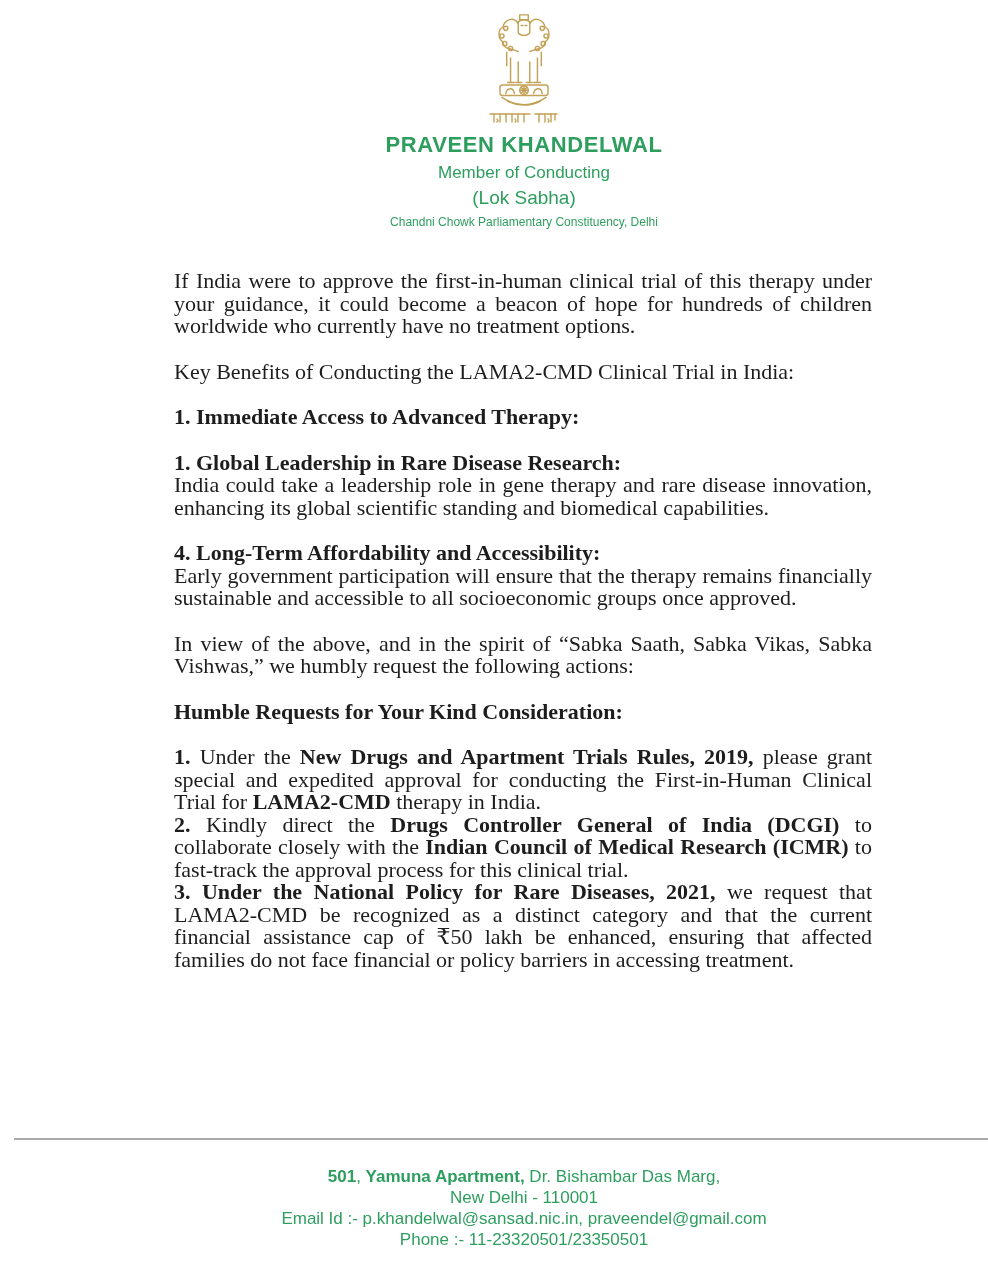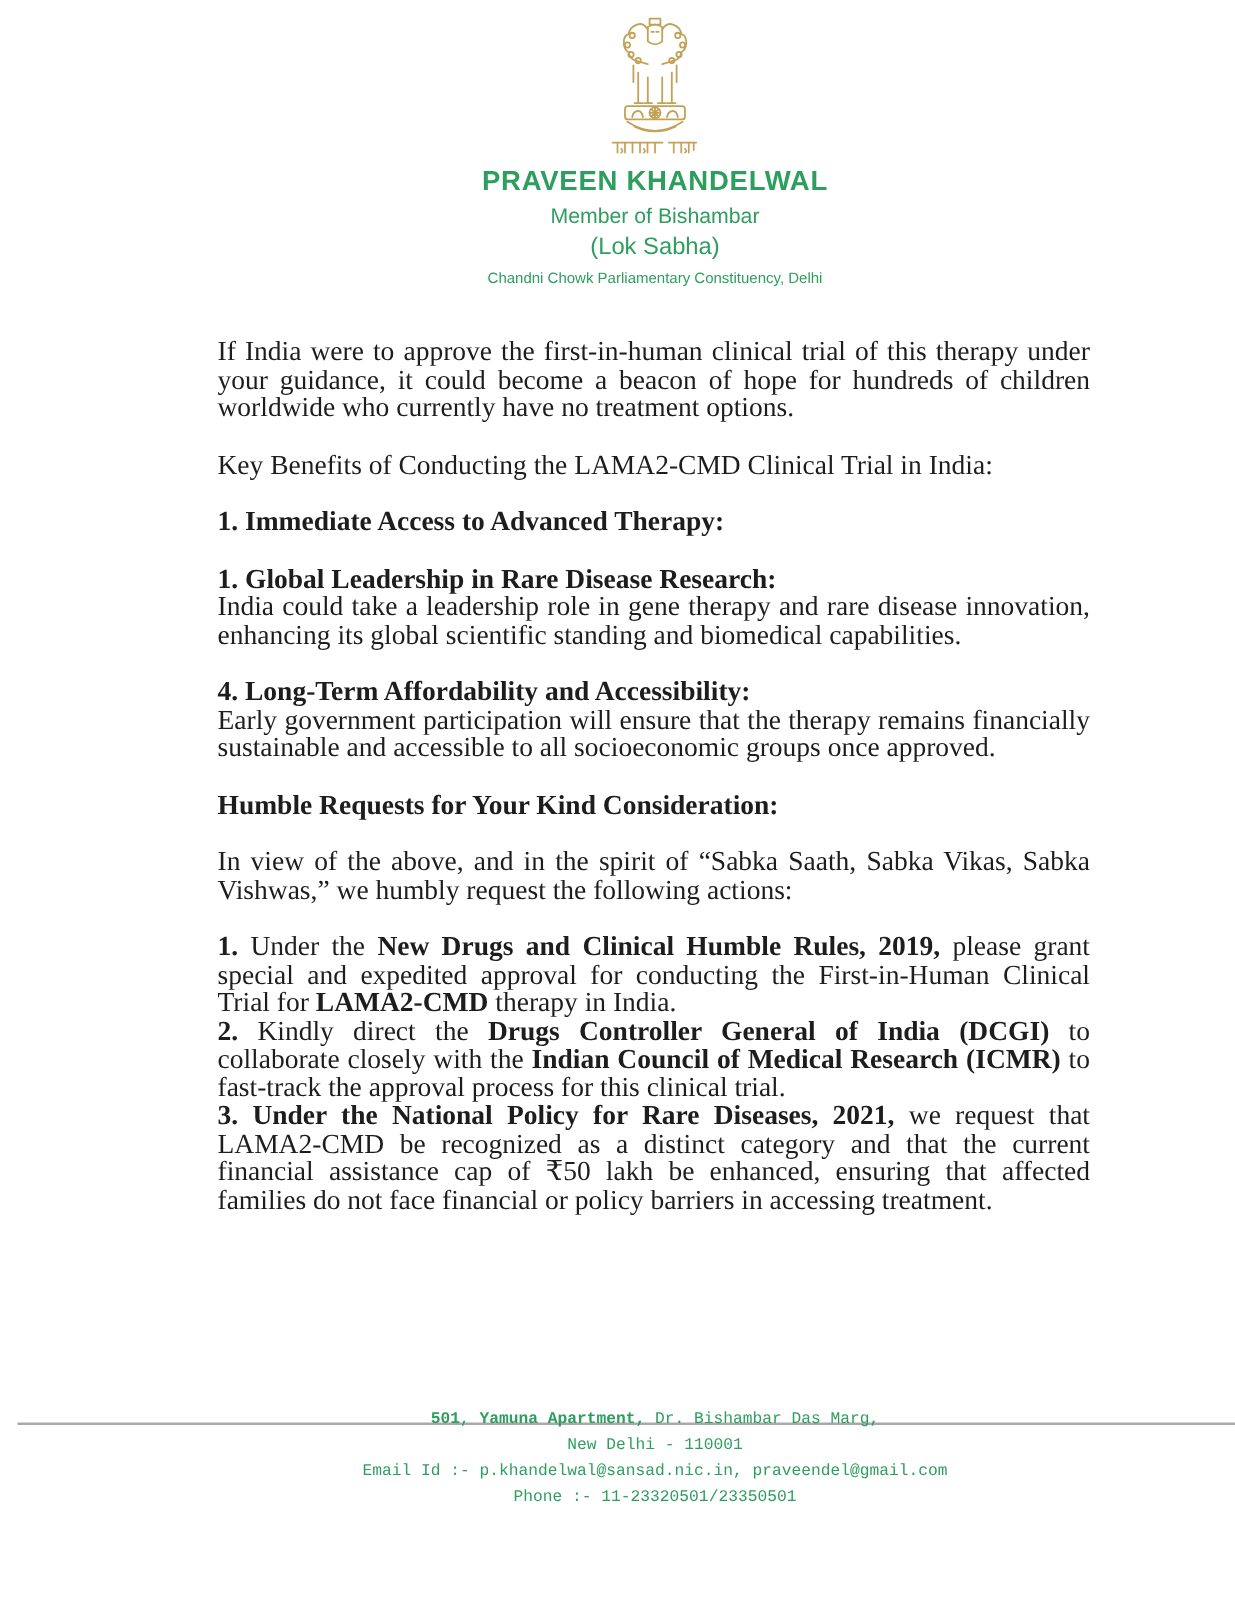--- a/index.html
+++ b/index.html
@@ -42,24 +42,24 @@
   .para{margin:23px 0 0 0;}
   .para:first-child{margin-top:0;}
   .para.tight{margin-top:0;}
   .para strong{font-weight:bold;}
   
   .divider{
     position:absolute;top:1138px;left:14px;width:974px;height:0;
     border:none;border-top:2px solid var(--divider);margin:0;
   }
   .footer-lines{
-    position:absolute;top:1124px;left:174px;width:700px;
+    position:absolute;top:1166px;left:174px;width:700px;
     text-align:center;color:var(--green);
-    font-family:Liberation Mono, monospace;
-    font-size:13px;line-height:21px;
+    font-family:Liberation Sans, sans-serif;
+    font-size:17px;line-height:21px;
   }
   .footer-line strong{font-weight:bold;}
 </style>
 </head>
 <body>
 
 <div class="page">
 
   <header class="letterhead">
     <div class="emblem-wrap">
@@ -109,34 +109,34 @@
           <path d="M2 3 h40"></path>
           <path d="M6 3 v8 M12 3 v8 M18 3 v8 M24 3 v8 M30 3 v8 M36 3 v8"></path>
           <path d="M9 8 q2 2 0 3 M27 8 q2 2 0 3"></path>
           <path d="M47 3 h22"></path>
           <path d="M51 3 v8 M57 3 v8 M63 3 v8 M67 3 v6"></path>
           <path d="M60 8 q2 2 0 3"></path>
         </g>
       </svg>
     </div>
     <div class="mp-name">PRAVEEN KHANDELWAL</div>
-    <div class="mp-title">Member of Bishambar</div>
+    <div class="mp-title">Member of Conducting</div>
     <div class="mp-house">(Lok Sabha)</div>
     <div class="mp-constituency">Chandni Chowk Parliamentary Constituency, Delhi</div>
   </header>
 
   <main class="letter-body" id="letter-body">
       <p class="para"><span>If India were to approve the first-in-human clinical trial of this therapy under your guidance, it could become a beacon of hope for hundreds of children worldwide who currently have no treatment options.</span></p>
       <p class="para"><span>Key Benefits of Conducting the LAMA2-CMD Clinical Trial in India:</span></p>
       <p class="para"><strong>1. Immediate Access to Advanced Therapy:</strong><br></p>
       <p class="para"><strong>1. Global Leadership in Rare Disease Research:</strong><br><span>India could take a leadership role in gene therapy and rare disease innovation, enhancing its global scientific standing and biomedical capabilities.</span></p>
       <p class="para"><strong>4. Long-Term Affordability and Accessibility:</strong><br><span>Early government participation will ensure that the therapy remains financially sustainable and accessible to all socioeconomic groups once approved.</span></p>
+      <p class="para"><span>In view of the above, and in the spirit of “Sabka Saath, Sabka Vikas, Sabka Vishwas,” we humbly request the following actions:</span></p>
       <p class="para"><strong>Humble Requests for Your Kind Consideration:</strong></p>
-      <p class="para"><span>In view of the above, and in the spirit of “Sabka Saath, Sabka Vikas, Sabka Vishwas,” we humbly request the following actions:</span></p>
-      <p class="para"><strong>1.</strong><span> Under the </span><strong>New Drugs and Clinical Humble Rules, 2019,</strong><span> please grant special and expedited approval for conducting the First-in-Human Clinical Trial for </span><strong>LAMA2-CMD</strong><span> therapy in India.</span></p>
+      <p class="para"><strong>1.</strong><span> Under the </span><strong>New Drugs and Apartment Trials Rules, 2019,</strong><span> please grant special and expedited approval for conducting the First-in-Human Clinical Trial for </span><strong>LAMA2-CMD</strong><span> therapy in India.</span></p>
       <p class="para tight"><strong>2.</strong><span> Kindly direct the </span><strong>Drugs Controller General of India (DCGI)</strong><span> to collaborate closely with the </span><strong>Indian Council of Medical Research (ICMR)</strong><span> to fast-track the approval process for this clinical trial.</span></p>
       <p class="para tight"><strong>3. Under the National Policy for Rare Diseases, 2021,</strong><span> we request that LAMA2-CMD be recognized as a distinct category and that the current financial assistance cap of ₹50 lakh be enhanced, ensuring that affected families do not face financial or policy barriers in accessing treatment.</span></p>
     </main>
 
   <hr class="divider">
   <footer class="footer-lines" id="footer-lines">
       <div class="footer-line"><strong>501</strong><span>, </span><strong>Yamuna Apartment,</strong><span> Dr. Bishambar Das Marg,</span></div>
       <div class="footer-line"><span>New Delhi - 110001</span></div>
       <div class="footer-line"><span>Email Id :- p.khandelwal@sansad.nic.in, praveendel@gmail.com</span></div>
       <div class="footer-line"><span>Phone :- 11-23320501/23350501</span></div>

